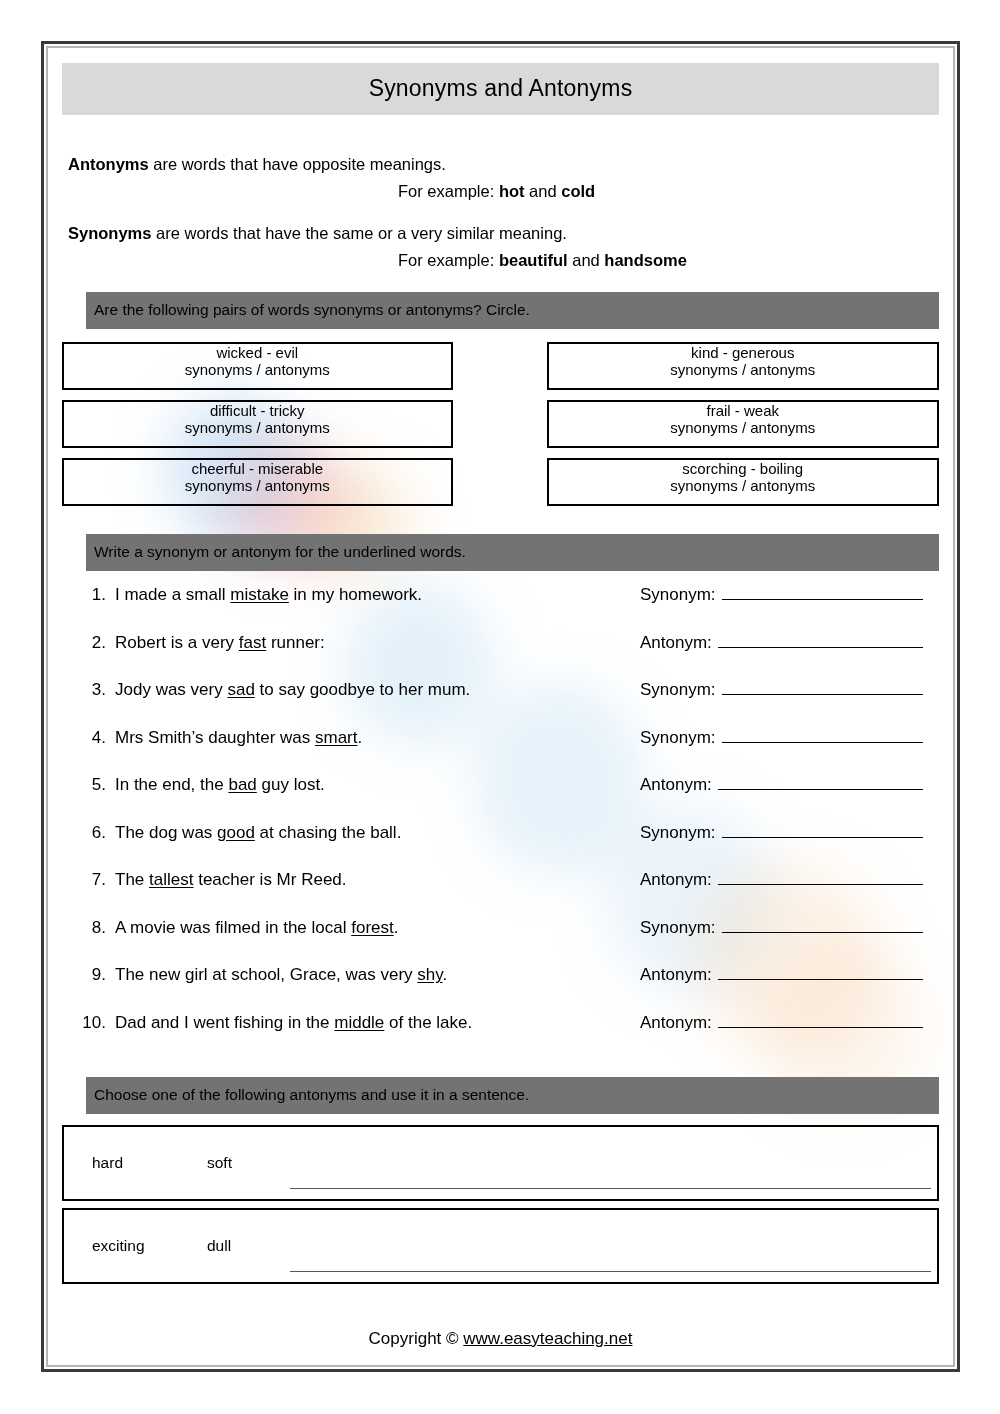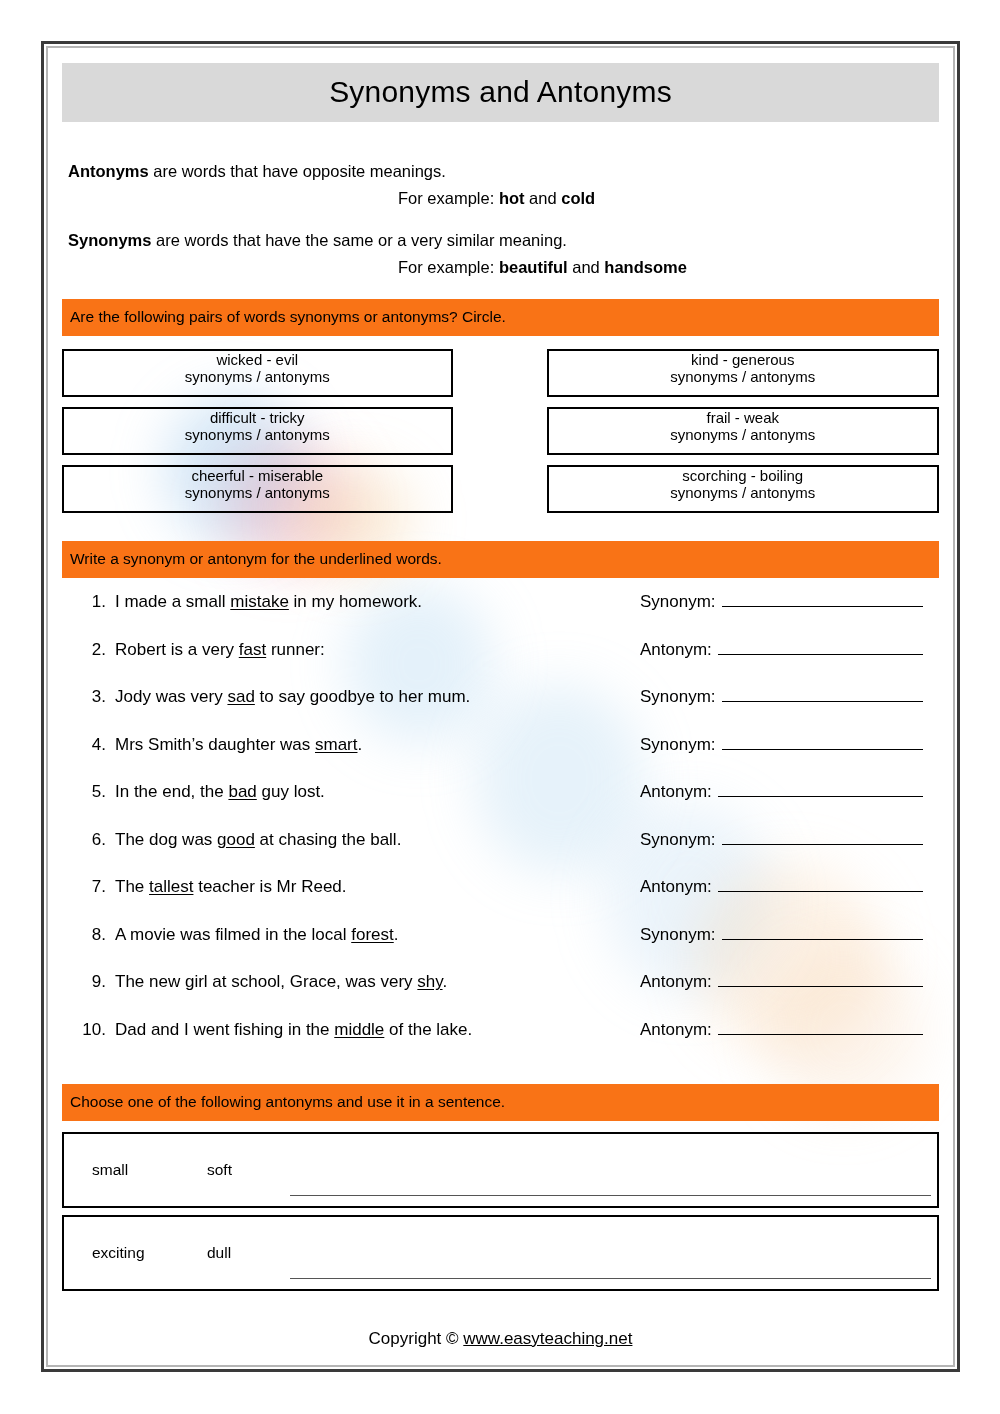--- a/index.html
+++ b/index.html
@@ -63,21 +63,21 @@
 
   #content {
     position: relative;
     z-index: 2;
   }
 
   
   .title-bar {
     background: #d9d9d9;
     text-align: center;
-    font-size: 30px;
+    font-size: 23px;
     padding: 12px 0 13px 0;
     letter-spacing: 0.2px;
   }
 
   
   .intro {
     padding: 17px 2px 0 6px;
     font-size: 16.5px;
     line-height: 1.52;
     margin-top: 20px;
@@ -85,23 +85,24 @@
   .intro .line { white-space: nowrap; }
   .intro .example {
     padding-left: 330px;
     margin-top: 2px;
   }
   .intro .gap { height: 17px; }
   .b { font-weight: bold; }
 
   
   .section-bar {
-    background: #f97316;
+    background: #737373;
     font-size: 15.5px;
     padding: 9px 0 10px 8px;
+    margin-left: 24px;
   }
 
   
   .pairs-wrap {
     display: flex;
     gap: 0;
     padding-top: 13px;
   }
   .pairs-col { display: flex; flex-direction: column; }
   .pairs-col.left  { width: 392px; margin-right: 94px; }
@@ -354,21 +355,21 @@
                 <span class="q-ans-line"></span>
               </div>
             </div>
           </div>
       </div>
 
       <div class="sent-section">
         <div class="section-bar">Choose one of the following antonyms and use it in a sentence.</div>
         <div class="sent-boxes" id="sent-boxes">
             <div class="sent-box">
-              <div class="sent-word-a">small</div>
+              <div class="sent-word-a">hard</div>
               <div class="sent-word-b">soft</div>
               <div class="sent-line"></div>
             </div>
             <div class="sent-box">
               <div class="sent-word-a">exciting</div>
               <div class="sent-word-b">dull</div>
               <div class="sent-line"></div>
             </div>
           </div>
       </div>

